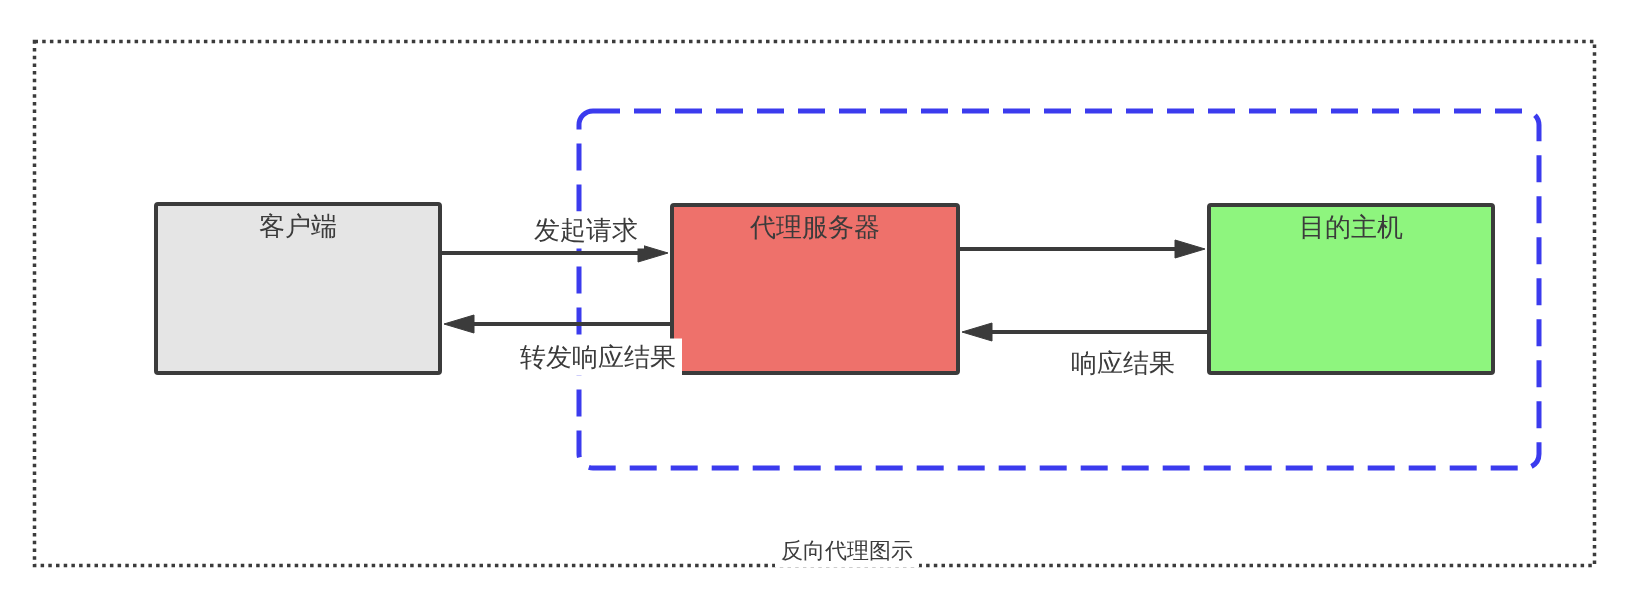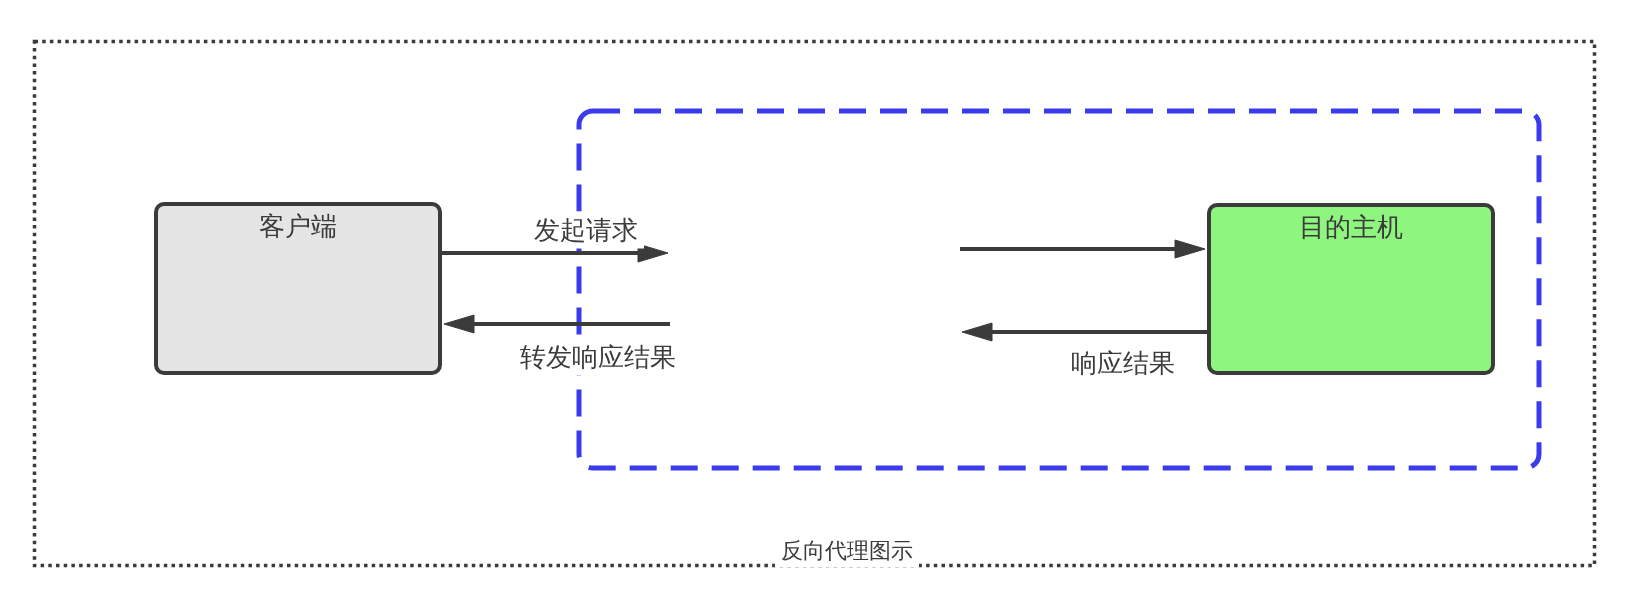--- a/index.html
+++ b/index.html
@@ -13,21 +13,21 @@
   *{box-sizing:border-box;margin:0;padding:0;}
   html,body{background:var(--canvas-bg);}
   body{font-family:"Liberation Sans","DejaVu Sans",sans-serif;color:var(--ink);}
   .canvas{position:relative;width:1634px;height:608px;background:var(--canvas-bg);overflow:hidden;}
   .layer{position:absolute;left:0;top:0;width:1634px;height:608px;}
   svg.layer{pointer-events:none;}
 
   .node{
     position:absolute;
     border:4px solid var(--ink);
-    border-radius:10px;
+    border-radius:4px;
     text-align:center;
     padding-top:4px;
     font-size:26px;
     line-height:1.3;
     color:var(--ink);
   }
   .node-client{left:154px;top:202px;width:288px;height:173px;background:var(--client-fill);}
   .node-proxy{left:670px;top:203px;width:290px;height:172px;background:var(--proxy-fill);}
   .node-target{left:1207px;top:203px;width:288px;height:172px;background:var(--target-fill);}
 
@@ -80,20 +80,23 @@
 
     <g>
       <line class="edge-line" x1="1495" y1="332" x2="990" y2="332"></line>
       <polygon class="edge-head" points="962,332 992,323 992,341"></polygon>
     </g>
   </svg>
 
   <div class="node node-client">
     <span>客户端</span>
   </div>
+  <div class="node node-proxy">
+    <span>代理服务器</span>
+  </div>
   <div class="node node-target">
     <span>目的主机</span>
   </div>
 
   <div class="edge-label lbl-initiate">发起请求</div>
   <div class="edge-label lbl-fwd-response">转发响应结果</div>
   <div class="edge-label lbl-response">响应结果</div>
 
   <div class="caption">反向代理图示</div>
 

